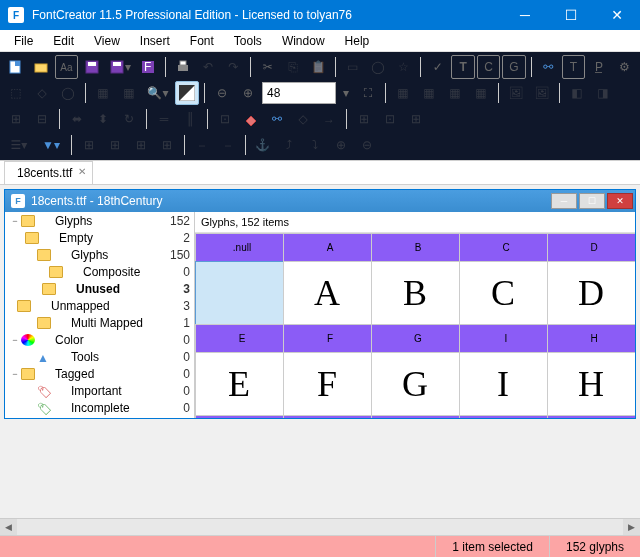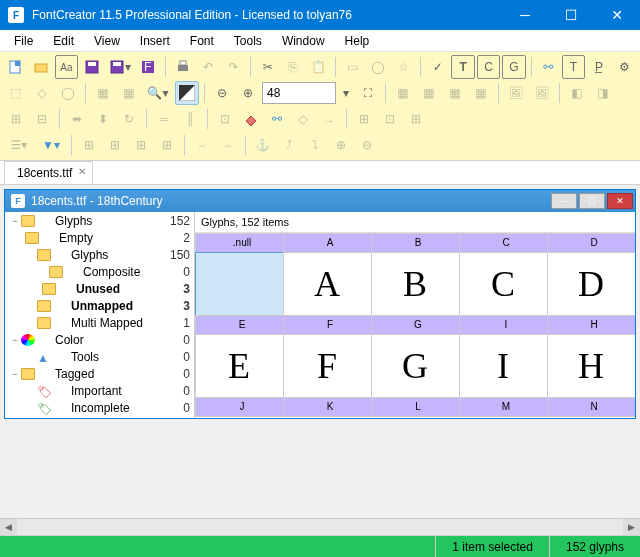--- a/index.html
+++ b/index.html
@@ -4,21 +4,21 @@
 <style>
 *{margin:0;padding:0;box-sizing:border-box;font-family:"Segoe UI",Tahoma,sans-serif;font-size:12px;}
 body{background:#fff;width:640px;height:557px;overflow:hidden;display:flex;flex-direction:column;}
 .titlebar{background:#0078d7;color:#fff;height:30px;display:flex;align-items:center;padding-left:8px;}
 .titlebar .appicon{width:16px;height:16px;background:#fff;color:#0078d7;font-weight:bold;font-size:10px;display:flex;align-items:center;justify-content:center;margin-right:8px;border-radius:2px;}
 .titlebar .title{flex:1;font-size:12px;}
 .winbtns{display:flex;}
 .winbtn{width:46px;height:30px;display:flex;align-items:center;justify-content:center;color:#fff;font-size:14px;}
 .menubar{height:22px;display:flex;align-items:center;padding:0 4px;border-bottom:1px solid #e0e0e0;}
 .menuitem{padding:2px 10px;cursor:default;}
-.toolbars{background:#fef9c3;border-bottom:1px solid #d0d0d0;padding:2px;}
+.toolbars{background:#0f172a;border-bottom:1px solid #d0d0d0;padding:2px;}
 .tbrow{display:flex;align-items:center;padding:1px 2px;gap:2px;}
 .tbtn{width:24px;height:24px;border:1px solid transparent;display:flex;align-items:center;justify-content:center;border-radius:2px;font-size:12px;color:#666;position:relative;}
 .tbtn.active{background:#cde6f7;border-color:#92c0e0;}
 .tbtn.disabled{opacity:0.4;}
 .tbsep{width:1px;height:20px;background:#ccc;margin:0 3px;}
 .tbinput{width:74px;height:22px;border:1px solid #aaa;padding:0 4px;font-size:12px;}
 .tabbar{height:24px;display:flex;align-items:flex-end;border-bottom:1px solid #d0d0d0;padding-left:4px;}
 .tab{padding:4px 20px 4px 12px;border:1px solid #d0d0d0;border-bottom:none;background:#fff;position:relative;font-size:11px;}
 .tab .closex{position:absolute;right:6px;top:4px;font-size:10px;color:#888;}
 .workarea{flex:1;background:#f0f0f0;padding:4px;overflow:hidden;display:flex;flex-direction:column;}
@@ -33,24 +33,24 @@
 .treenode{display:flex;align-items:center;height:17px;padding-right:4px;font-size:11px;}
 .treenode .exp{width:12px;text-align:center;color:#666;font-size:9px;}
 .treenode .ticon{width:14px;height:12px;margin-right:3px;}
 .treenode .tlabel{flex:1;margin-left:17px;}
 .treenode .tcount{color:#333;}
 .folder{background:#ffd76b;border:1px solid #d4a532;border-radius:1px;}
 .glyphpanel{flex:1;display:flex;flex-direction:column;overflow:hidden;}
 .glyphheader{padding:4px 6px;font-size:11px;border-bottom:1px solid #e0e0e0;}
 .glyphgrid{flex:1;overflow:auto;}
 .grow{display:flex;}
-.gcellhead{flex:1;min-width:60px;height:20px;border:1px solid #ccc;background:#c4b5fd;text-align:center;font-size:10px;display:flex;align-items:center;justify-content:center;margin:-0.5px;padding-left:6px;}
+.gcellhead{flex:1;min-width:60px;height:29px;border:1px solid #ccc;background:#8b5cf6;text-align:center;font-size:10px;display:flex;align-items:center;justify-content:center;margin:-0.5px;padding-left:6px;}
 .gcell{flex:1;min-width:60px;height:64px;border:1px solid #ccc;display:flex;align-items:center;justify-content:center;font-family:Georgia,serif;font-size:36px;margin:-0.5px;}
 .gcell.selected{background:#cde6f7;border:1px solid #5b9bd5;}
-.statusbar{height:22px;border-top:1px solid #d0d0d0;display:flex;align-items:flex-start;background:#22c55e;font-size:11px;}
+.statusbar{height:22px;border-top:1px solid #d0d0d0;display:flex;align-items:flex-start;background:#fca5a5;font-size:11px;}
 .statusbar .spacer{flex:1;}
 .statusbar .scell{padding:0 16px;border-left:1px solid #ccc;height:100%;display:flex;align-items:center;}
 .hscroll{height:17px;background:#f0f0f0;border-top:1px solid #ccc;display:flex;}
 .hscroll .track{flex:1;background:#e8e8e8;}
 .hscroll .arrow{width:17px;display:flex;align-items:center;justify-content:center;font-size:9px;color:#666;background:#ddd;}
 svg{display:block;}
 </style>
 </head>
 <body>
 
@@ -256,21 +256,21 @@
             <span class="ticon folder"></span>
             <span class="tlabel">Composite</span>
             <span class="tcount">0</span>
           </div>
           <div class="treenode" style="padding-left: 25px; font-weight: bold;">
             <span class="exp"></span>
             <span class="ticon folder"></span>
             <span class="tlabel">Unused</span>
             <span class="tcount">3</span>
           </div>
-          <div class="treenode" style="padding-left: 20px; font-weight: bold;">
+          <div class="treenode" style="">
             <span class="exp"></span>
             <span class="ticon folder"></span>
             <span class="tlabel">Unmapped</span>
             <span class="tcount">3</span>
           </div>
           <div class="treenode" style="padding-left: 20px;">
             <span class="exp"></span>
             <span class="ticon folder"></span>
             <span class="tlabel">Multi Mapped</span>
             <span class="tcount">1</span>

